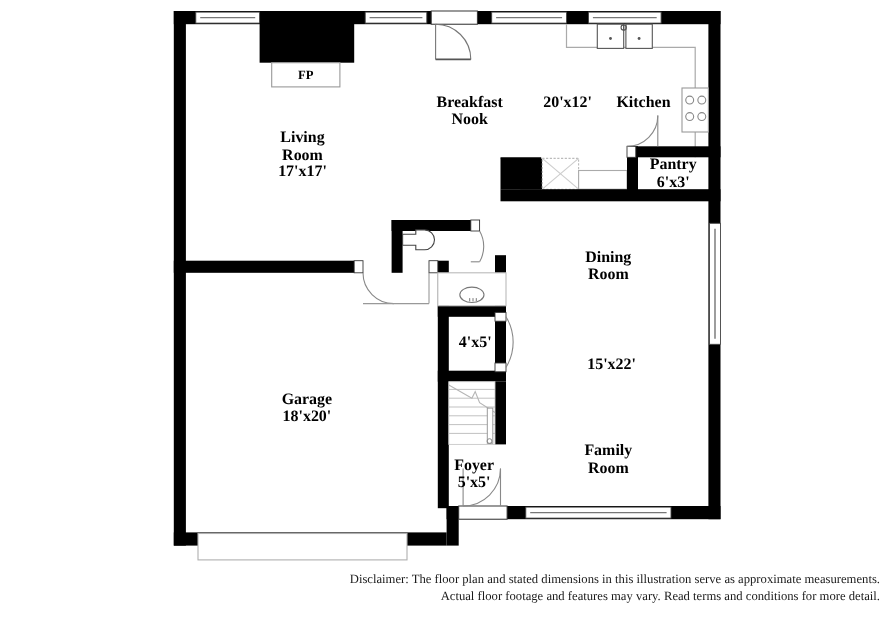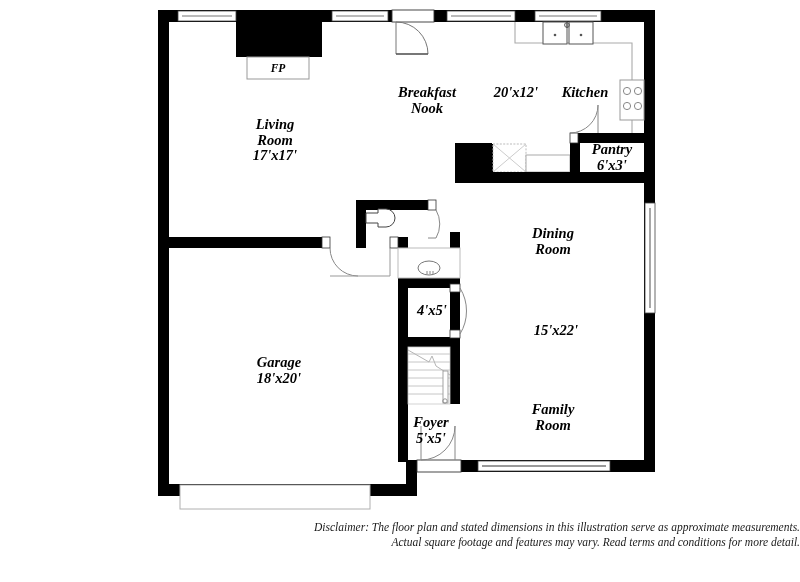--- a/index.html
+++ b/index.html
@@ -9,21 +9,20 @@
     width: 800px;
     height: 582px;
     overflow: hidden;
     font-family: "Liberation Serif", "DejaVu Serif", serif;
   }
   #page {
     position: relative;
     width: 800px;
     height: 582px;
     background: #ffffff;
-    font-style: italic;
   }
   #floorplan {
     position: absolute;
     left: 0;
     top: 0;
     width: 800px;
     height: 520px;
   }
   .disclaimer {
     position: absolute;
@@ -291,16 +290,16 @@
     </g>
 
     <g>
       <text class="rlabel" x="432" y="315" font-size="14.5">4'x5'</text>
     </g>
 
   </svg>
 
   <div class="disclaimer">
     <div>Disclaimer: The floor plan and stated dimensions in this illustration serve as approximate measurements.</div>
-    <div>Actual square footage and features may vary. Read terms and conditions for more detail.</div>
+    <div>Actual floor footage and features may vary. Read terms and conditions for more detail.</div>
   </div>
 
 </div>
 
 </body></html>

